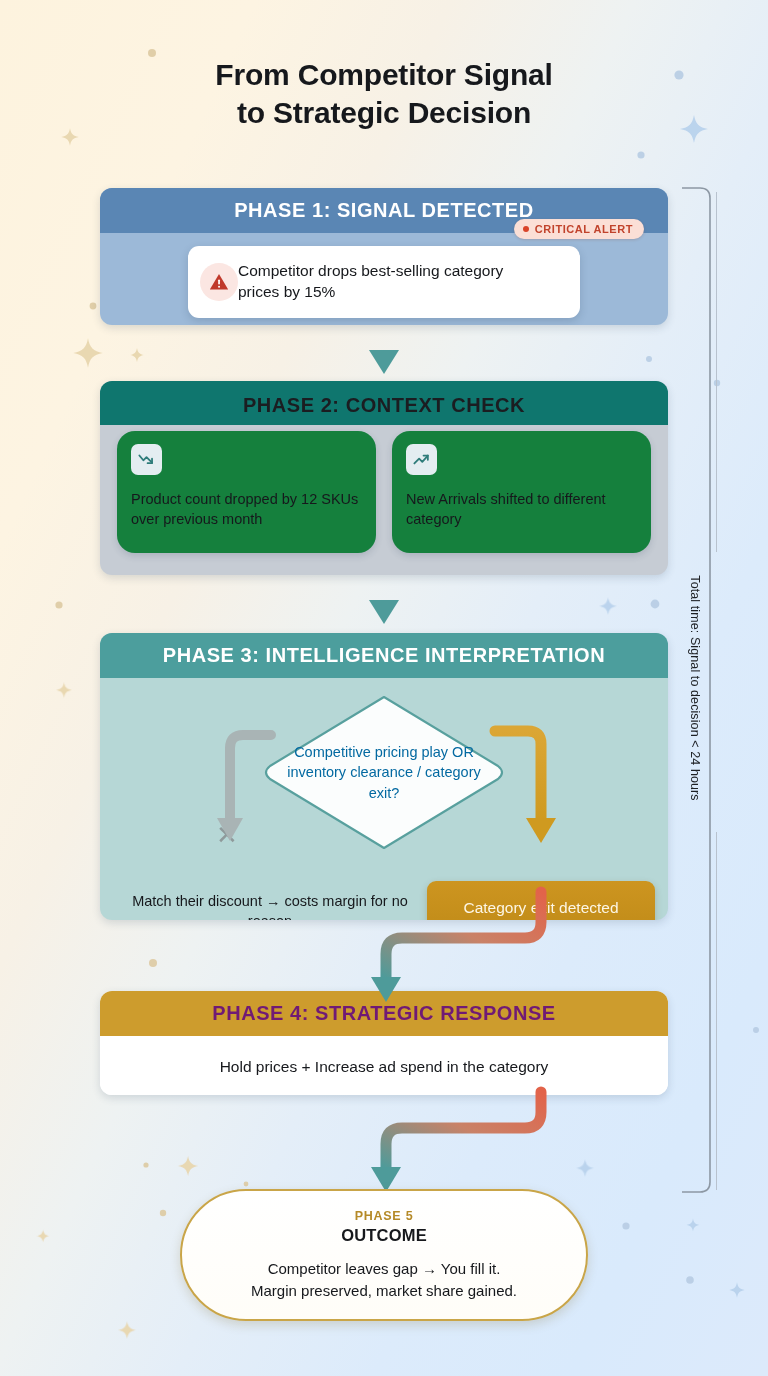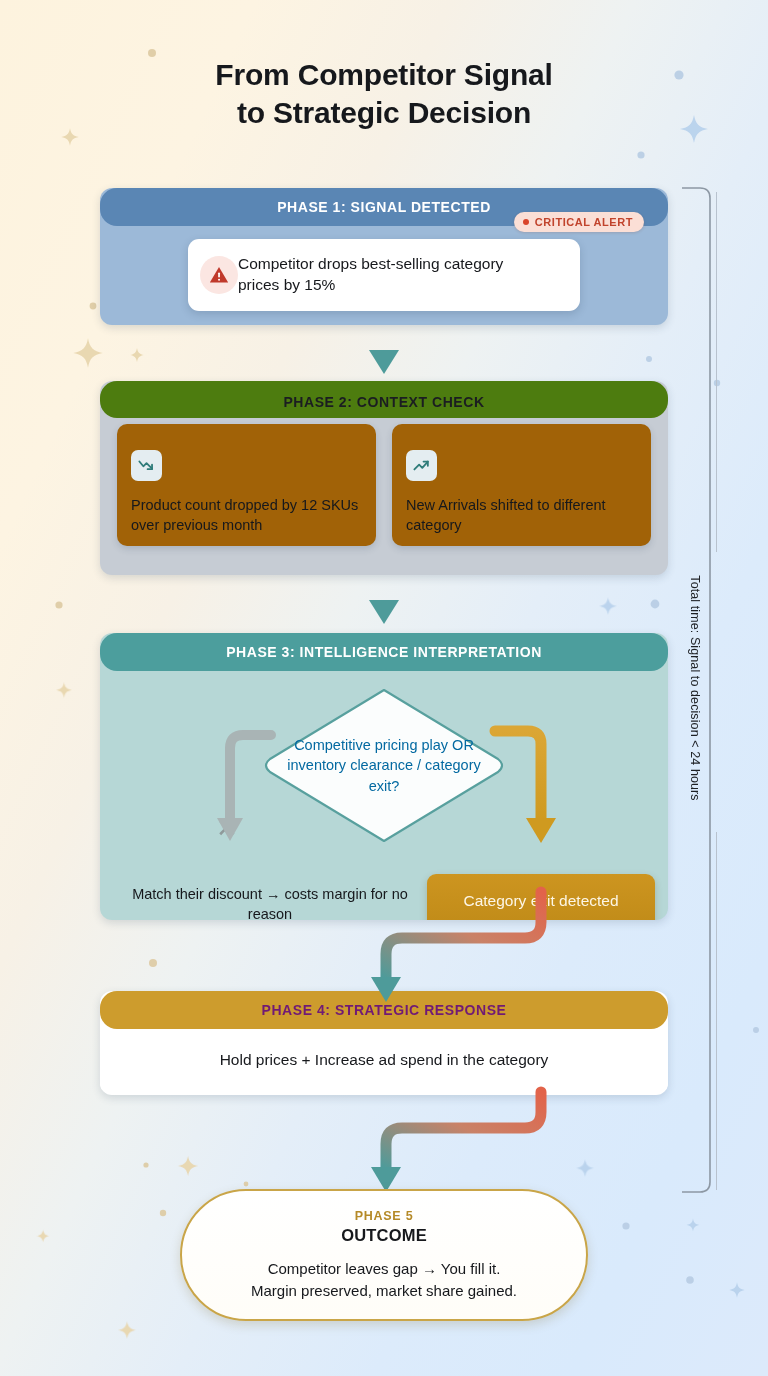--- a/index.html
+++ b/index.html
@@ -60,25 +60,24 @@
   .panel {
     position: absolute;
     left: 100px;
     width: 568px;
     border-radius: 12px;
     overflow: hidden;
     box-shadow: 0 3px 9px rgba(40,60,90,0.16);
   }
   .panel-head {
     text-align: center;
-    font-size: 14px;
+    font-size: 20px;
     font-weight: bold;
     letter-spacing: 0.55px;
     padding: 11px 10px 11px;
-    border-radius: 17px;
   }
 
   
   #phase1 { top: 188px; height: 137px; background: #9cb9d8; }
   #phase1 .panel-head { background: #5a86b4; color: #ffffff; }
   #phase1 .body { position: relative; height: 96px; }
 
   .alert-card {
     position: absolute;
     left: 88px;
@@ -124,32 +123,32 @@
     z-index: 4;
     box-shadow: 0 1px 3px rgba(120,50,30,0.18);
   }
   .critical-badge .dot {
     width: 6px; height: 6px; border-radius: 50%;
     background: #d9442a;
   }
 
   
   #phase2 { top: 381px; height: 194px; background: #c6ccd4; }
-  #phase2 .panel-head { background: #4d7c0f; color: #1b1d21; padding-top: 13px; padding-bottom: 8px; }
+  #phase2 .panel-head { background: #0f766e; color: #1b1d21; padding-top: 13px; padding-bottom: 8px; }
   #phase2 .body {
     display: flex;
     gap: 16px;
     padding: 6px 17px 18px;
     height: 146px;
   }
   .ctx-card {
     flex: 1;
-    background: #a16207;
-    border-radius: 10px;
-    padding: 26px 14px 12px;
+    background: #15803d;
+    border-radius: 18px;
+    padding: 13px 14px 12px;
     box-shadow: 0 3px 7px rgba(40,55,80,0.16);
   }
   .ctx-icon {
     width: 31px; height: 31px;
     border-radius: 7px;
     background: #e4edf1;
     display: flex; align-items: center; justify-content: center;
     margin-bottom: 14px;
   }
   .ctx-text {

